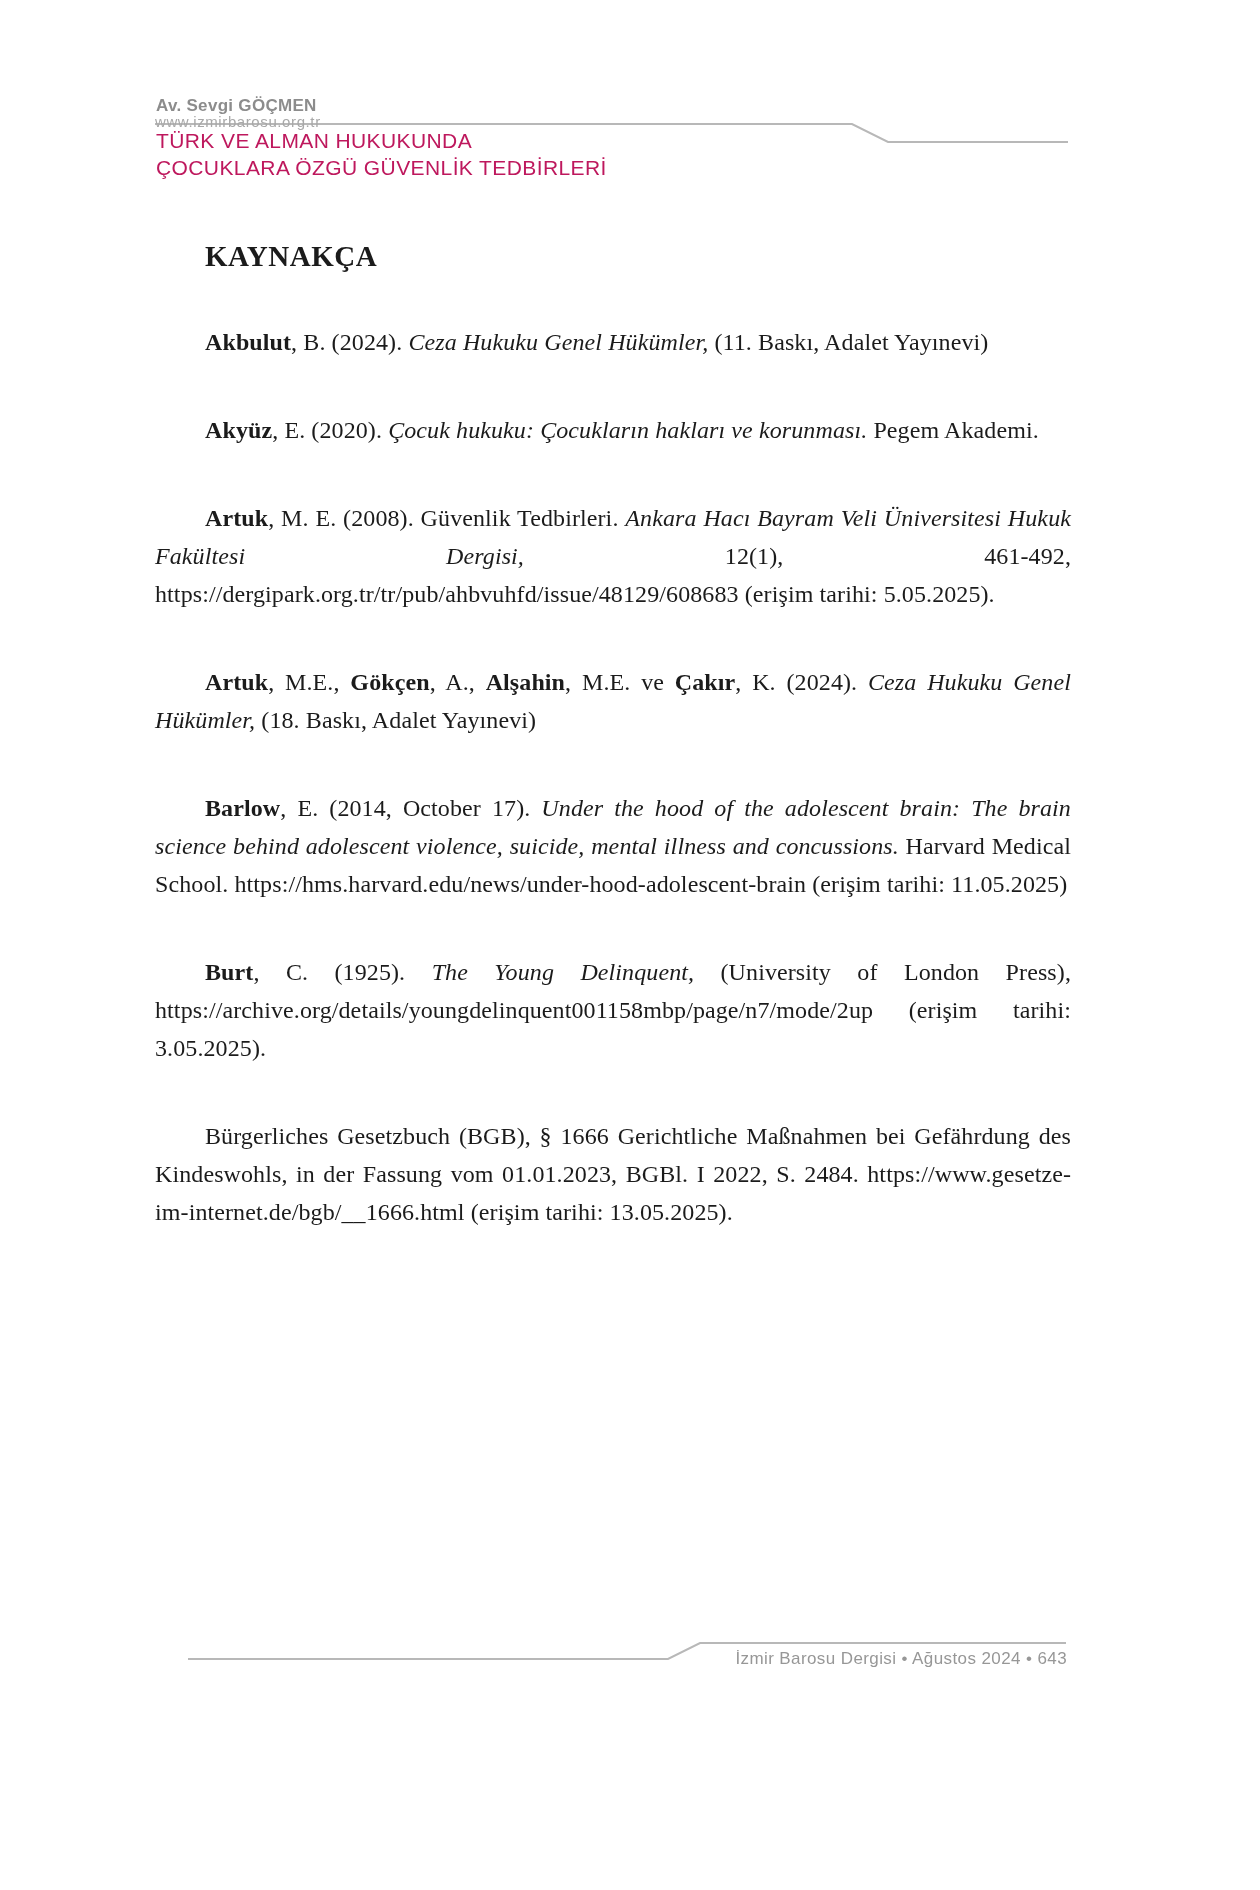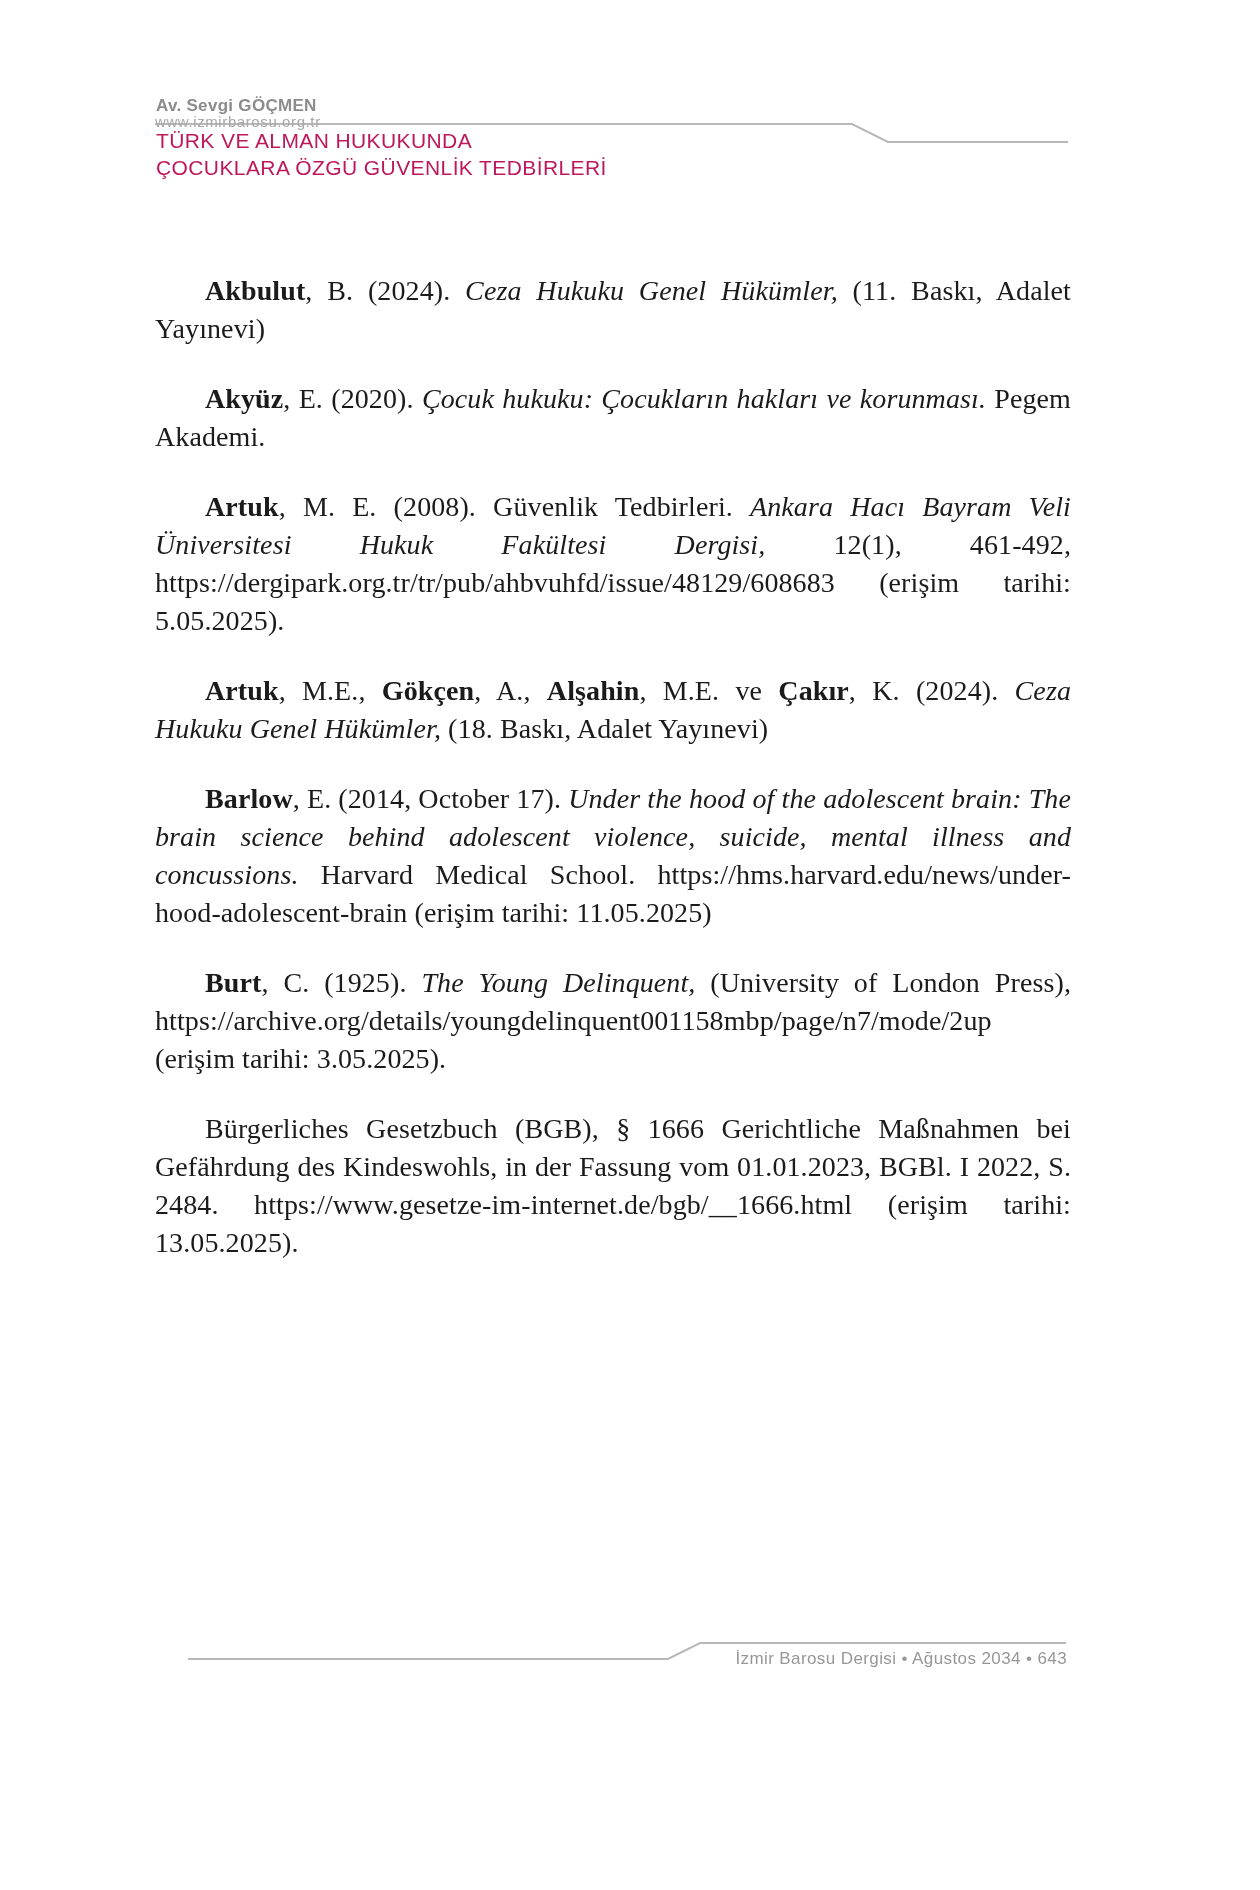--- a/index.html
+++ b/index.html
@@ -36,22 +36,22 @@
     position: absolute; left: 155px; top: 240px; width: 916px;
     color: #1b1b1b;
     font-family: "Liberation Serif", serif;
   }
   .section-heading {
     margin: 0 0 16px 0; padding-left: 50px;
     font-size: 29px; font-weight: bold; letter-spacing: 0.5px;
     font-family: "Liberation Serif", serif;
   }
   .ref {
-    margin: 32px 0 0 0;
-    font-size: 28px; line-height: 38px;
+    margin: 50px 0 0 0;
+    font-size: 24px; line-height: 38px;
     text-align: justify; text-align-last: left;
     text-indent: 50px;
     letter-spacing: 0.1px;
   }
   .ref .bold { font-weight: bold; }
   .ref .italic { font-style: italic; }
 
   
   .footer-rule { position: absolute; left: 188px; top: 1641px; }
   .footer-text {
@@ -74,31 +74,32 @@
 
     <div class="website">www.izmirbarosu.org.tr</div>
 
     <div class="doc-title">
       <div>TÜRK VE ALMAN HUKUKUNDA</div>
       <div>ÇOCUKLARA ÖZGÜ GÜVENLİK TEDBİRLERİ</div>
     </div>
   </header>
 
   <main>
+    <h1 class="section-heading">KAYNAKÇA</h1>
     <div id="refs">
         <p class="ref"><span class="bold">Akbulut</span><span class="regular">, B. (2024). </span><span class="italic">Ceza Hukuku Genel Hükümler,</span><span class="regular"> (11. Baskı, Adalet Yayınevi)</span></p>
         <p class="ref"><span class="bold">Akyüz</span><span class="regular">, E. (2020). </span><span class="italic">Çocuk hukuku: Çocukların hakları ve korunması.</span><span class="regular"> Pegem Akademi.</span></p>
         <p class="ref"><span class="bold">Artuk</span><span class="regular">, M. E. (2008). Güvenlik Tedbirleri. </span><span class="italic">Ankara Hacı Bayram Veli Üniversitesi Hukuk Fakültesi Dergisi,</span><span class="regular"> 12(1), 461-492, https://dergipark.org.tr/tr/pub/ahbvuhfd/issue/48129/608683 (erişim tarihi: 5.05.2025).</span></p>
         <p class="ref"><span class="bold">Artuk</span><span class="regular">, M.E., </span><span class="bold">Gökçen</span><span class="regular">, A., </span><span class="bold">Alşahin</span><span class="regular">, M.E. ve </span><span class="bold">Çakır</span><span class="regular">, K. (2024). </span><span class="italic">Ceza Hukuku Genel Hükümler,</span><span class="regular"> (18. Baskı, Adalet Yayınevi)</span></p>
         <p class="ref"><span class="bold">Barlow</span><span class="regular">, E. (2014, October 17). </span><span class="italic">Under the hood of the adolescent brain: The brain science behind adolescent violence, suicide, mental illness and concussions.</span><span class="regular"> Harvard Medical School. https://hms.harvard.edu/news/under-hood-adolescent-brain (erişim tarihi: 11.05.2025)</span></p>
         <p class="ref"><span class="bold">Burt</span><span class="regular">, C. (1925). </span><span class="italic">The Young Delinquent,</span><span class="regular"> (University of London Press), https://archive.org/details/youngdelinquent001158mbp/page/n7/mode/2up (erişim tarihi: 3.05.2025).</span></p>
         <p class="ref"><span class="regular">Bürgerliches Gesetzbuch (BGB), § 1666 Gerichtliche Maßnahmen bei Gefährdung des Kindeswohls, in der Fassung vom 01.01.2023, BGBl. I 2022, S. 2484. https://www.gesetze-im-internet.de/bgb/__1666.html (erişim tarihi: 13.05.2025).</span></p>
       </div>
   </main>
 
   <footer>
     <svg class="footer-rule" width="880" height="22" viewBox="0 0 880 22">
       <polyline points="0,18 480,18 512,2 878,2" fill="none" stroke="#b8b8b8" stroke-width="2"></polyline>
     </svg>
-    <div class="footer-text">İzmir Barosu Dergisi • Ağustos 2034 • 643</div>
+    <div class="footer-text">İzmir Barosu Dergisi • Ağustos 2024 • 643</div>
   </footer>
 
 </div>
 
 </body></html>

